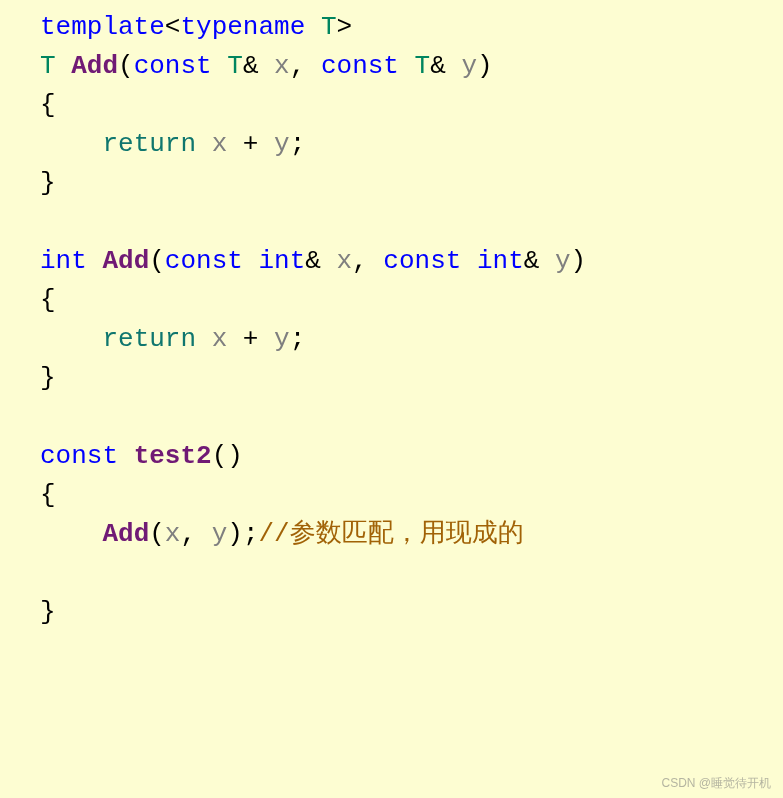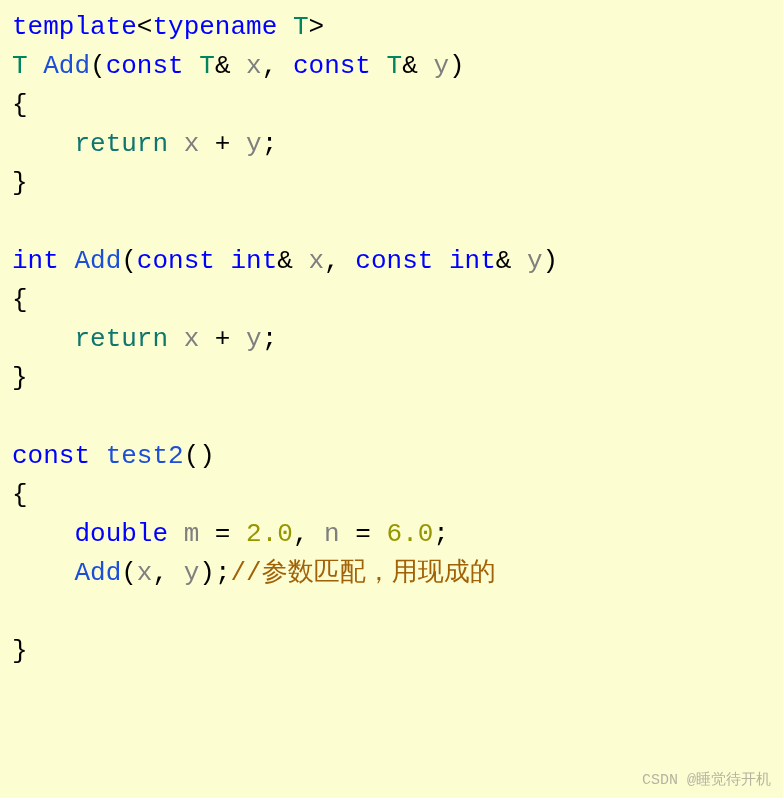--- a/index.html
+++ b/index.html
@@ -11,53 +11,53 @@
       line-height: 1.5;
       color: #000000;
       width: 783px;
       height: 798px;
       box-sizing: border-box;
       position: relative;
     }
     .code-line {
       white-space: pre;
       display: block;
+      margin-left: 28px;
     }
     .kw { color: #0000ff; }
     .type { color: #00855f; }
-    .func { color: #1d4ed8; }
+    .func { color: #701a75; font-weight: bold; }
     .var { color: #7f7f7f; }
     .ret { color: #0f766e; }
     .num { color: #959600; }
     .comment { color: #a16207; }
     .watermark {
       position: absolute;
       bottom: 6px;
       right: 12px;
-      font-size: 15px;
+      font-size: 12px;
       color: rgba(120,120,120,0.55);
-      font-family: Liberation Mono, monospace;
+      font-family: Liberation Sans, sans-serif;
     }
   </style>
 </head>
 <body>
 
 <div>
 <span class="code-line"><span class="kw">template</span><span>&lt;</span><span class="kw">typename</span><span> </span><span class="type">T</span><span>&gt;</span></span>
 <span class="code-line"><span class="type">T</span><span> </span><span class="func">Add</span><span>(</span><span class="kw">const</span><span> </span><span class="type">T</span><span>&amp; </span><span class="var">x</span><span>, </span><span class="kw">const</span><span> </span><span class="type">T</span><span>&amp; </span><span class="var">y</span><span>)</span></span>
 <span class="code-line"><span>{</span></span>
 <span class="code-line"><span>    </span><span class="ret">return</span><span> </span><span class="var">x</span><span> + </span><span class="var">y</span><span>;</span></span>
 <span class="code-line"><span>}</span></span>
 <span class="code-line"> </span>
 <span class="code-line"><span class="kw">int</span><span> </span><span class="func">Add</span><span>(</span><span class="kw">const</span><span> </span><span class="kw">int</span><span>&amp; </span><span class="var">x</span><span>, </span><span class="kw">const</span><span> </span><span class="kw">int</span><span>&amp; </span><span class="var">y</span><span>)</span></span>
 <span class="code-line"><span>{</span></span>
 <span class="code-line"><span>    </span><span class="ret">return</span><span> </span><span class="var">x</span><span> + </span><span class="var">y</span><span>;</span></span>
 <span class="code-line"><span>}</span></span>
 <span class="code-line"> </span>
 <span class="code-line"><span class="kw">const</span><span> </span><span class="func">test2</span><span>()</span></span>
 <span class="code-line"><span>{</span></span>
-<span class="code-line"><span>    </span><span class="kw">double</span><span> </span><span class="var">m</span><span> = </span><span class="num">2.0</span><span>, </span><span class="var">n</span><span> = </span><span class="num">6.0</span><span>;</span></span>
 <span class="code-line"><span>    </span><span class="func">Add</span><span>(</span><span class="var">x</span><span>, </span><span class="var">y</span><span>);</span><span class="comment">//参数匹配，用现成的</span></span>
 <span class="code-line"> </span>
 <span class="code-line"><span>}</span></span>
 </div>
 
 <div class="watermark">CSDN @睡觉待开机</div>
 
 </body></html>

